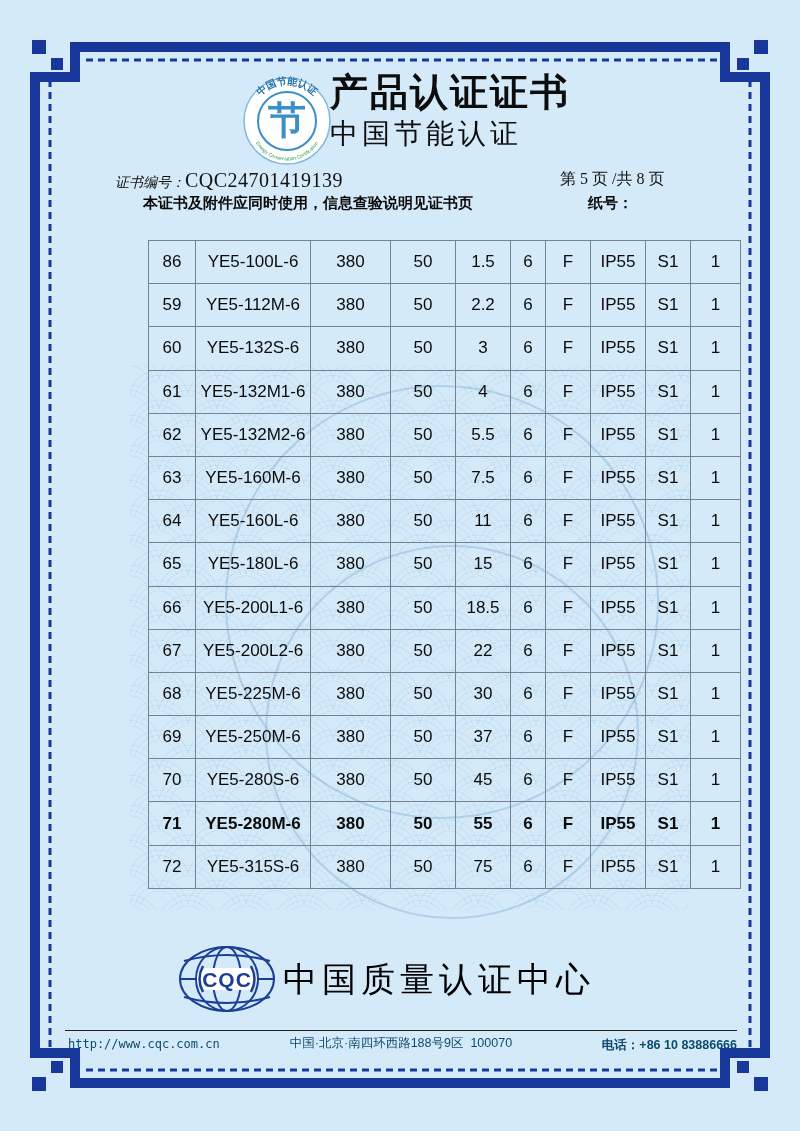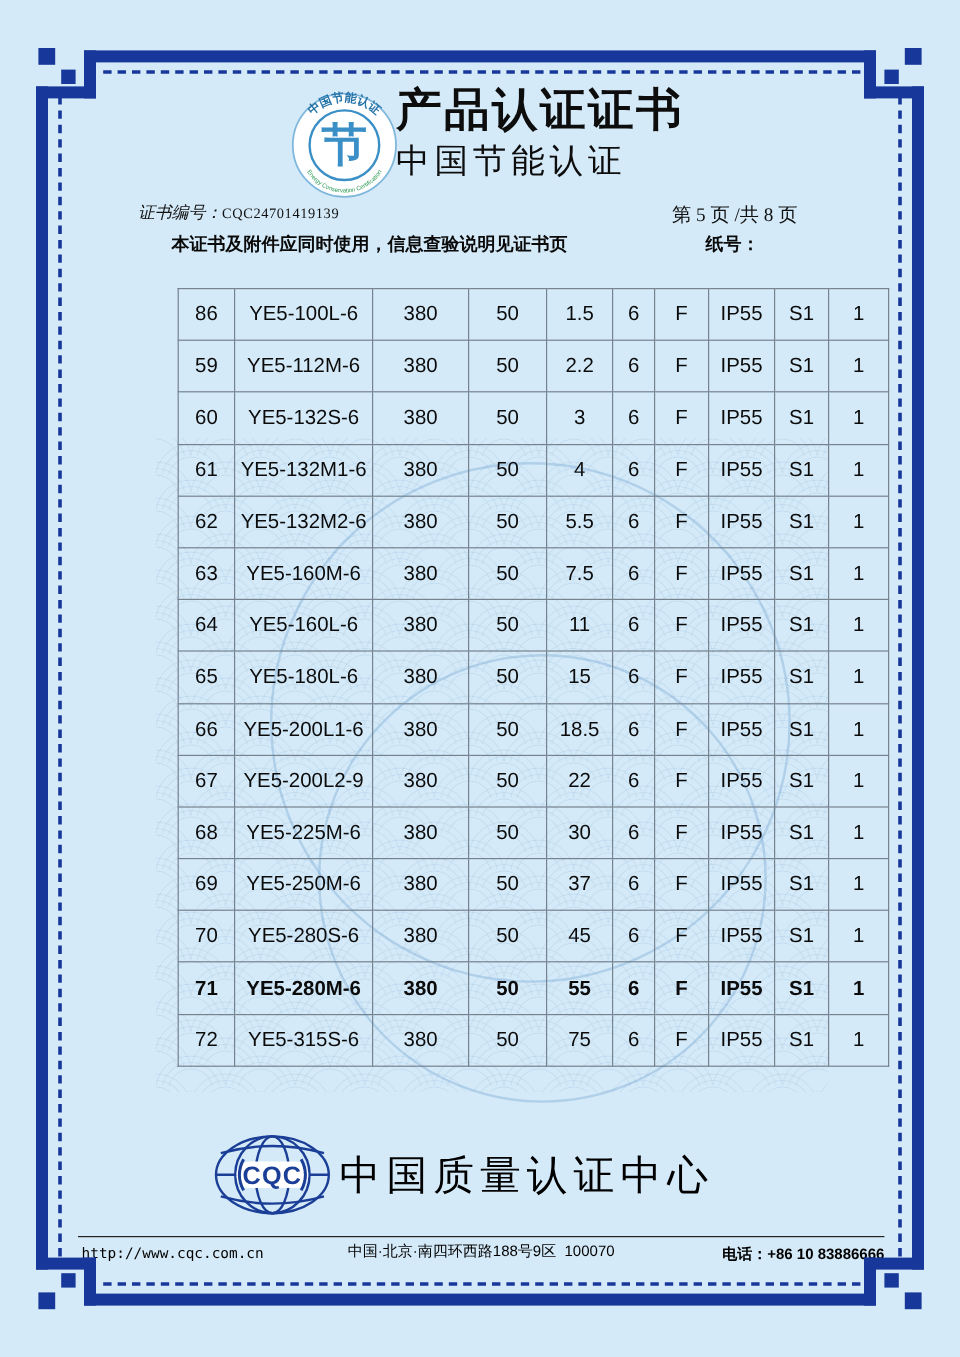--- a/index.html
+++ b/index.html
@@ -18,37 +18,37 @@
   .wm-ring.r2{left:265px;top:545px;width:370px;height:370px;}
 
   
   .logo-energy{position:absolute;left:242px;top:76px;width:90px;height:90px;z-index:2;}
   .title-block{position:absolute;left:330px;top:72px;width:300px;text-align:left;z-index:2;}
   .cert-title{margin:0;font-size:38px;font-weight:900;color:#0d0d0d;letter-spacing:2px;line-height:1.1;}
   .cert-subtitle{margin:5px 0 0 0;font-size:28px;font-weight:500;color:#0d0d0d;letter-spacing:4px;line-height:1.1;}
 
   .info-line1{position:absolute;left:115px;top:169px;width:620px;z-index:2;font-family:"Liberation Serif",serif;font-size:15px;color:#111;}
   .cert-no-label{font-style:italic;font-size:14px;}
-  .cert-no{font-size:12px;letter-spacing:.5px;}
+  .cert-no{font-size:20px;letter-spacing:.5px;}
   .page-info{position:absolute;left:445px;top:0;font-size:16px;font-style:normal;}
   .info-line2{position:absolute;left:103px;top:194px;width:620px;z-index:2;font-size:15px;font-weight:bold;color:#0a0a0a;margin-left:40px;}
   .paper-no{position:absolute;left:445px;top:0;}
 
   
   table.cert-table{position:absolute;left:148px;top:240px;width:592px;z-index:1;border-collapse:collapse;table-layout:fixed;}
   .cert-table td{border:1px solid #76828e;height:42.2px;text-align:center;vertical-align:middle;
     font-size:17px;color:#0b0b0b;padding:0;background:transparent;}
   .cert-table tr.bold-row td{font-weight:bold;text-align:center;}
 
   
   .footer-logo{position:absolute;left:176px;top:944px;width:102px;height:70px;z-index:2;}
   .org-name{position:absolute;left:283px;top:957px;z-index:2;font-size:34px;color:#000;letter-spacing:5px;font-weight:400;}
 
   .bottom-rule{position:absolute;left:65px;top:1030px;width:672px;height:1px;background:#222;z-index:2;}
-  .bottom-bar{position:absolute;left:65px;top:1035px;width:672px;height:18px;z-index:2;font-size:12px;color:#000000;}
+  .bottom-bar{position:absolute;left:65px;top:1035px;width:672px;height:18px;z-index:2;font-size:12px;color:#0c4a6e;}
   .website{position:absolute;left:3px;top:2px;font-family:"DejaVu Sans Mono","Liberation Mono",monospace;font-size:12px;}
   .address{position:absolute;left:0;right:0;top:0;text-align:center;font-size:12.5px;white-space:pre;}
   .phone{position:absolute;right:0;top:2px;font-size:12.5px;white-space:pre;font-weight:bold;}
 </style>
 </head>
 <body>
 
 <div class="page">
 
   <svg class="border-frame" width="800" height="1131" viewBox="0 0 800 1131">
@@ -234,21 +234,21 @@
           <td>50</td>
           <td>18.5</td>
           <td>6</td>
           <td>F</td>
           <td>IP55</td>
           <td>S1</td>
           <td>1</td>
         </tr>
         <tr>
           <td>67</td>
-          <td>YE5-200L2-9</td>
+          <td>YE5-200L2-6</td>
           <td>380</td>
           <td>50</td>
           <td>22</td>
           <td>6</td>
           <td>F</td>
           <td>IP55</td>
           <td>S1</td>
           <td>1</td>
         </tr>
         <tr>

